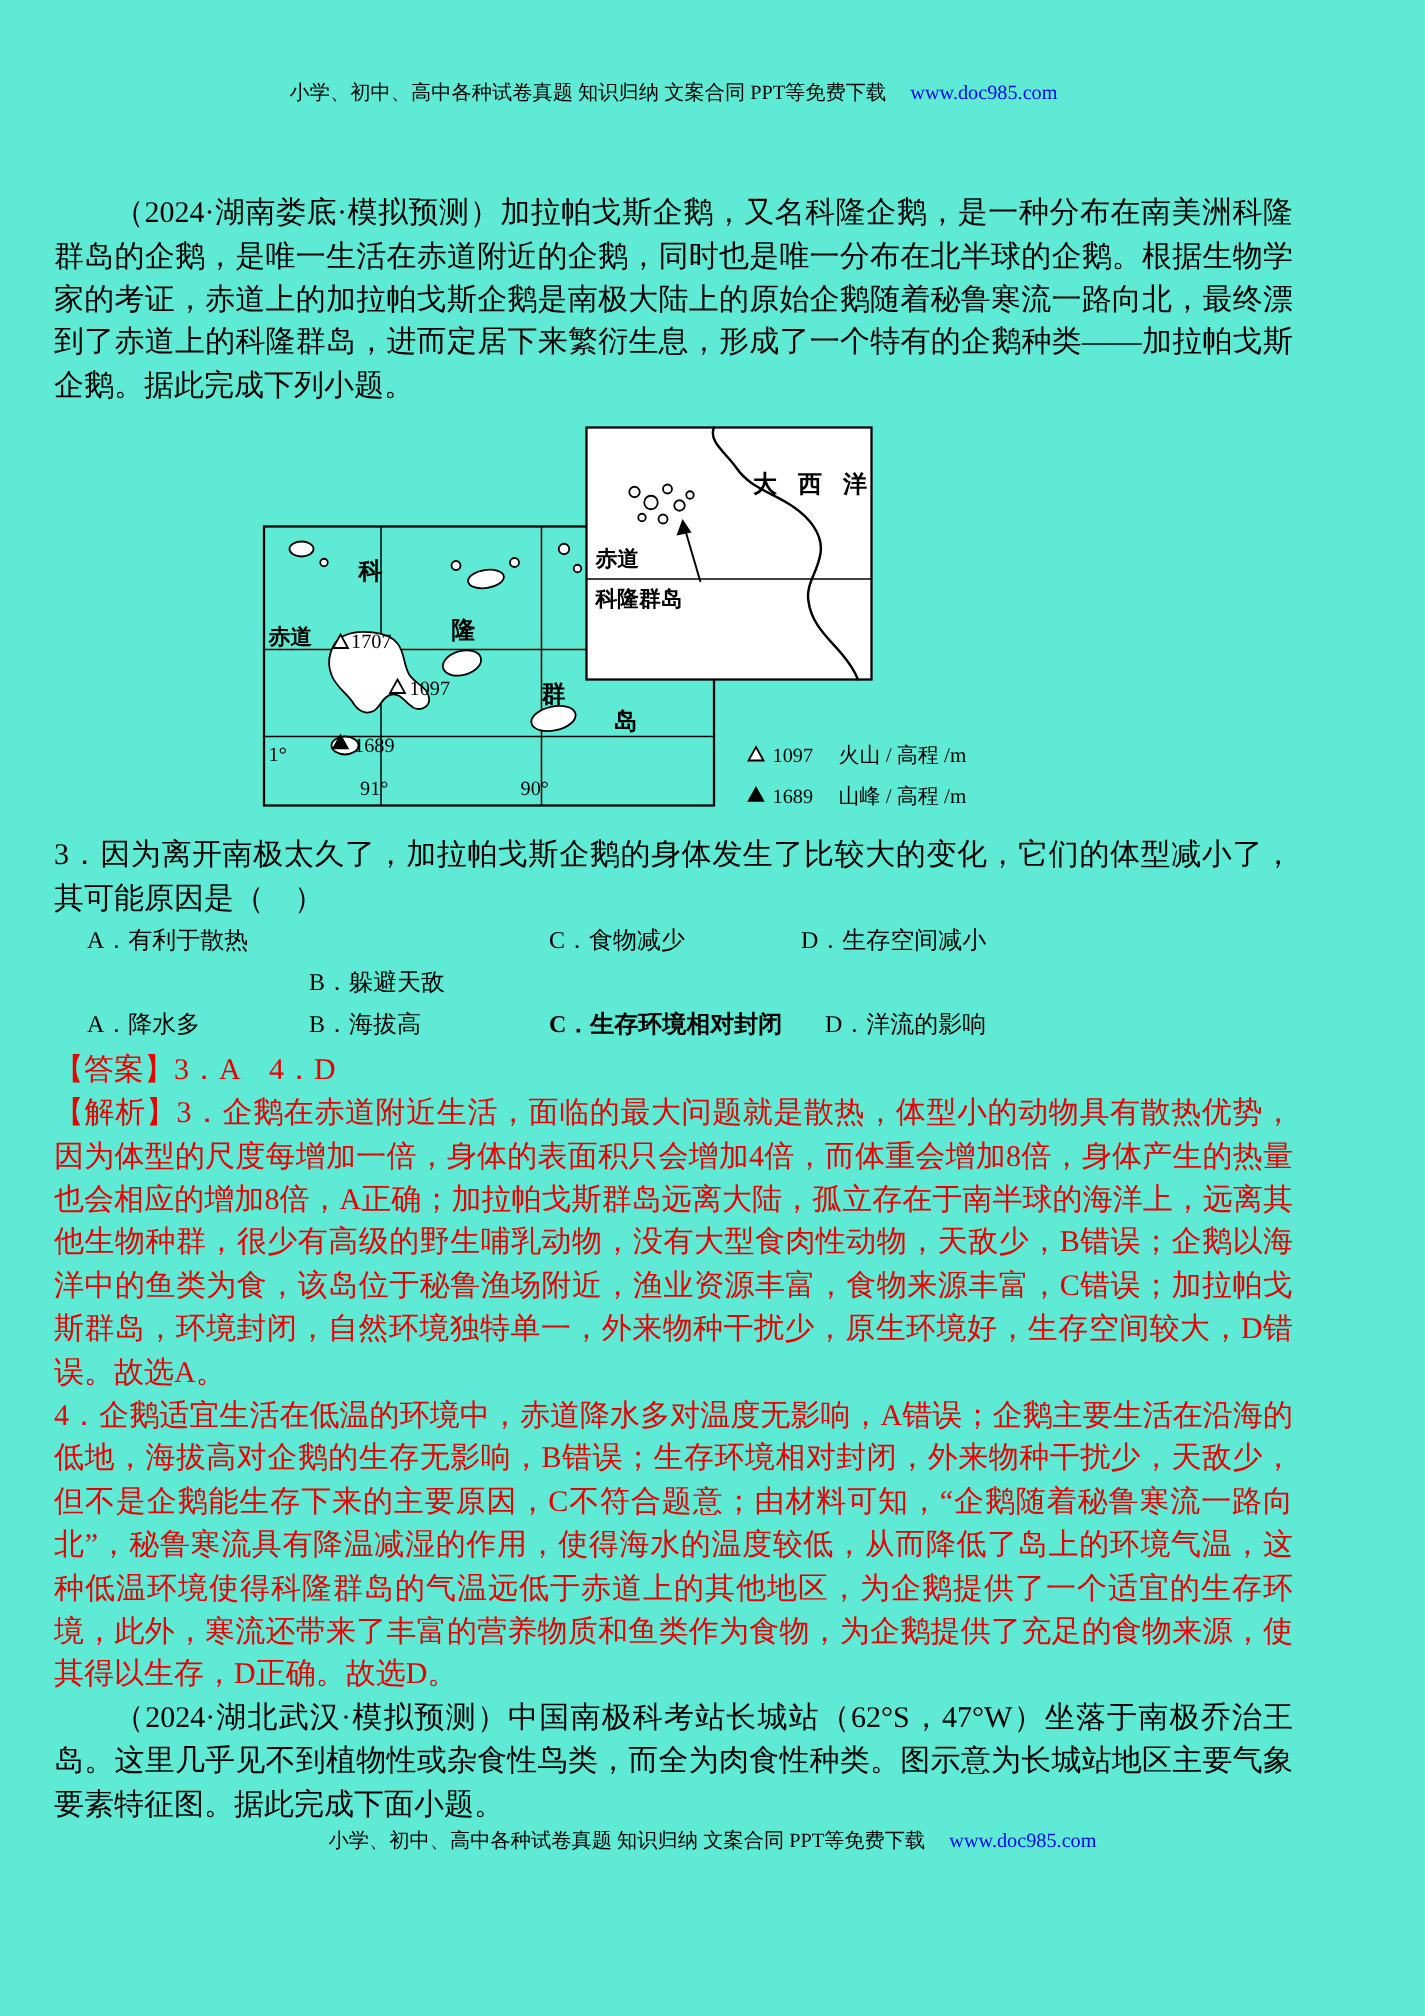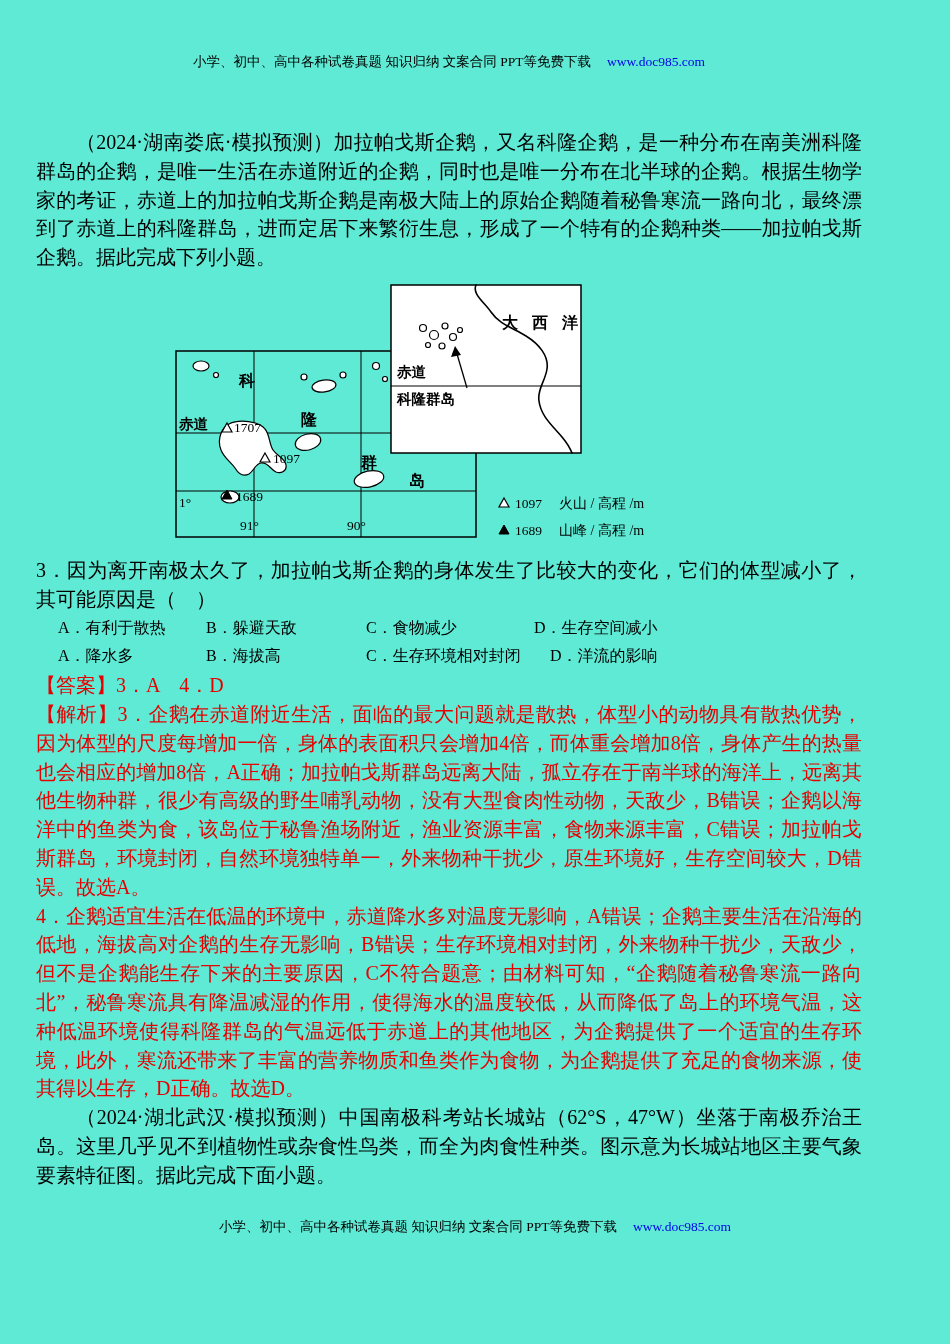--- a/index.html
+++ b/index.html
@@ -32,25 +32,25 @@
   .red{color:#e60000;}
   .lbl{font-weight:normal;}
   .options{
     font-size:16px;
     line-height:28.8px;
     padding-left:22px;
     display:flex;
   }
   .options span{display:inline-block;}
   .q3 .o1{width:148px;}
-  .q3 .o2{width:160px;}
+  .q3 .o2{width:160px;margin-top:28px;}
   .q3 .o3{width:168px;}
   .q4 .o1{width:148px;}
   .q4 .o2{width:160px;}
-  .q4 .o3{width:184px;}
+  .q4 .o3{width:184px;font-weight:bold;}
   .figure{
     width:520px;
     margin:6px 0 6px 135px;
   }
   .figure svg{display:block;}
   .map-stroke{fill:none;stroke:#000;stroke-width:1.5;}
   .grid{stroke:#000;stroke-width:1;}
   .isl{fill:#fff;stroke:#000;stroke-width:1.2;}
   .coast{fill:none;stroke:#000;stroke-width:1.6;stroke-linecap:round;}
   .tri-open{fill:#fff;stroke:#000;stroke-width:1.2;}

